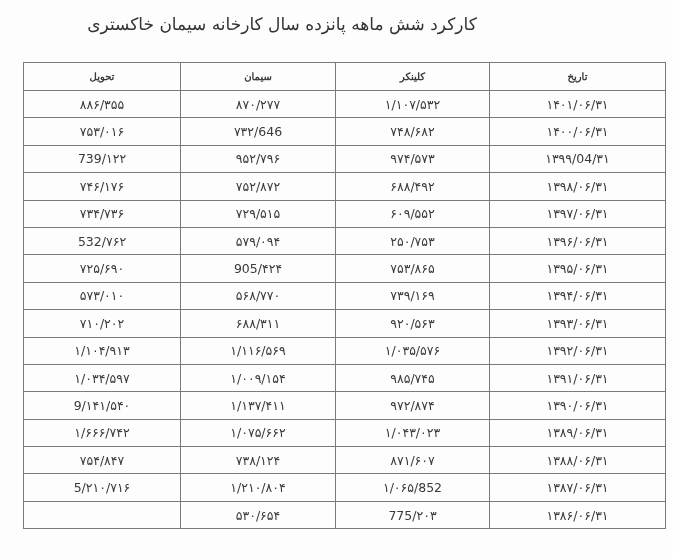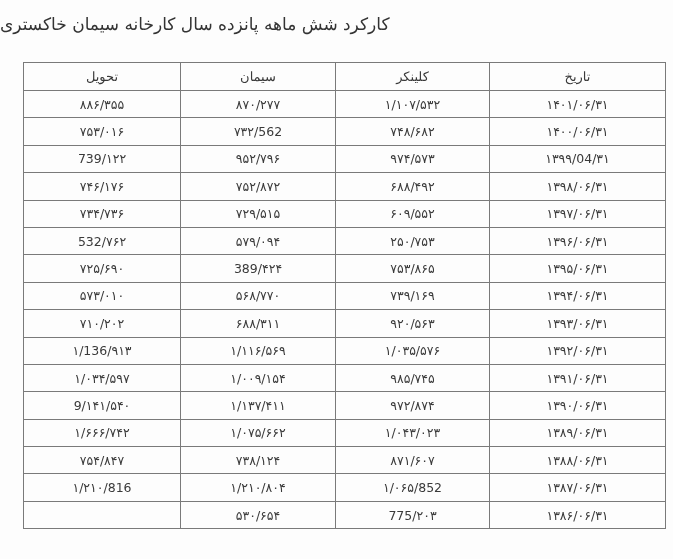--- a/index.html
+++ b/index.html
@@ -19,21 +19,21 @@
     position: absolute;
     left: 0; top: 0;
     width: 673px; height: 559px;
     background: #fdfdfd;
   }
   .title {
     position: absolute;
     left: 0;
     top: 14px;
     width: 564px;
-    text-align: left;
+    text-align: center;
     direction: rtl;
     font-size: 17px;
     color: #333;
     letter-spacing: 0;
   }
   table.report {
     position: absolute;
     left: 23px;
     top: 62px;
     width: 642px;
@@ -44,21 +44,22 @@
   table.report th,
   table.report td {
     border: 1px solid #7a7a7a;
     text-align: center;
     padding: 0;
     font-weight: normal;
     color: #3a3a3a;
   }
   table.report th {
     height: 27px;
-    font-size: 13px;
+    font-size: 10px;
+    font-weight: bold;
   }
   table.report td {
     height: 26.4px;
     font-size: 12.5px;
     font-family: "DejaVu Sans", "Liberation Sans", sans-serif;
     letter-spacing: 0.3px;
   }
   col.c-date { width: 176px; }
   col.c-clinker { width: 154px; }
   col.c-cement { width: 155px; }
@@ -88,21 +89,21 @@
     <tbody>
       <tr>
         <td>۱۴۰۱/۰۶/۳۱</td>
         <td>۱/۱۰۷/۵۳۲</td>
         <td>۸۷۰/۲۷۷</td>
         <td>۸۸۶/۳۵۵</td>
       </tr>
       <tr>
         <td>۱۴۰۰/۰۶/۳۱</td>
         <td>۷۴۸/۶۸۲</td>
-        <td>۷۳۲/562</td>
+        <td>۷۳۲/646</td>
         <td>۷۵۳/۰۱۶</td>
       </tr>
       <tr>
         <td>۱۳۹۹/04/۳۱</td>
         <td>۹۷۴/۵۷۳</td>
         <td>۹۵۲/۷۹۶</td>
         <td>739/۱۲۲</td>
       </tr>
       <tr>
         <td>۱۳۹۸/۰۶/۳۱</td>
@@ -118,40 +119,40 @@
       </tr>
       <tr>
         <td>۱۳۹۶/۰۶/۳۱</td>
         <td>۲۵۰/۷۵۳</td>
         <td>۵۷۹/۰۹۴</td>
         <td>532/۷۶۲</td>
       </tr>
       <tr>
         <td>۱۳۹۵/۰۶/۳۱</td>
         <td>۷۵۳/۸۶۵</td>
-        <td>389/۴۲۴</td>
+        <td>905/۴۲۴</td>
         <td>۷۲۵/۶۹۰</td>
       </tr>
       <tr>
         <td>۱۳۹۴/۰۶/۳۱</td>
         <td>۷۳۹/۱۶۹</td>
         <td>۵۶۸/۷۷۰</td>
         <td>۵۷۳/۰۱۰</td>
       </tr>
       <tr>
         <td>۱۳۹۳/۰۶/۳۱</td>
         <td>۹۲۰/۵۶۳</td>
         <td>۶۸۸/۳۱۱</td>
         <td>۷۱۰/۲۰۲</td>
       </tr>
       <tr>
         <td>۱۳۹۲/۰۶/۳۱</td>
         <td>۱/۰۳۵/۵۷۶</td>
         <td>۱/۱۱۶/۵۶۹</td>
-        <td>۱/136/۹۱۳</td>
+        <td>۱/۱۰۴/۹۱۳</td>
       </tr>
       <tr>
         <td>۱۳۹۱/۰۶/۳۱</td>
         <td>۹۸۵/۷۴۵</td>
         <td>۱/۰۰۹/۱۵۴</td>
         <td>۱/۰۳۴/۵۹۷</td>
       </tr>
       <tr>
         <td>۱۳۹۰/۰۶/۳۱</td>
         <td>۹۷۲/۸۷۴</td>
@@ -167,21 +168,21 @@
       <tr>
         <td>۱۳۸۸/۰۶/۳۱</td>
         <td>۸۷۱/۶۰۷</td>
         <td>۷۳۸/۱۲۴</td>
         <td>۷۵۴/۸۴۷</td>
       </tr>
       <tr>
         <td>۱۳۸۷/۰۶/۳۱</td>
         <td>۱/۰۶۵/852</td>
         <td>۱/۲۱۰/۸۰۴</td>
-        <td>۱/۲۱۰/816</td>
+        <td>5/۲۱۰/۷۱۶</td>
       </tr>
       <tr>
         <td>۱۳۸۶/۰۶/۳۱</td>
         <td>775/۲۰۳</td>
         <td>۵۳۰/۶۵۴</td>
         <td></td>
       </tr>
     </tbody>
   </table>
 </div>

